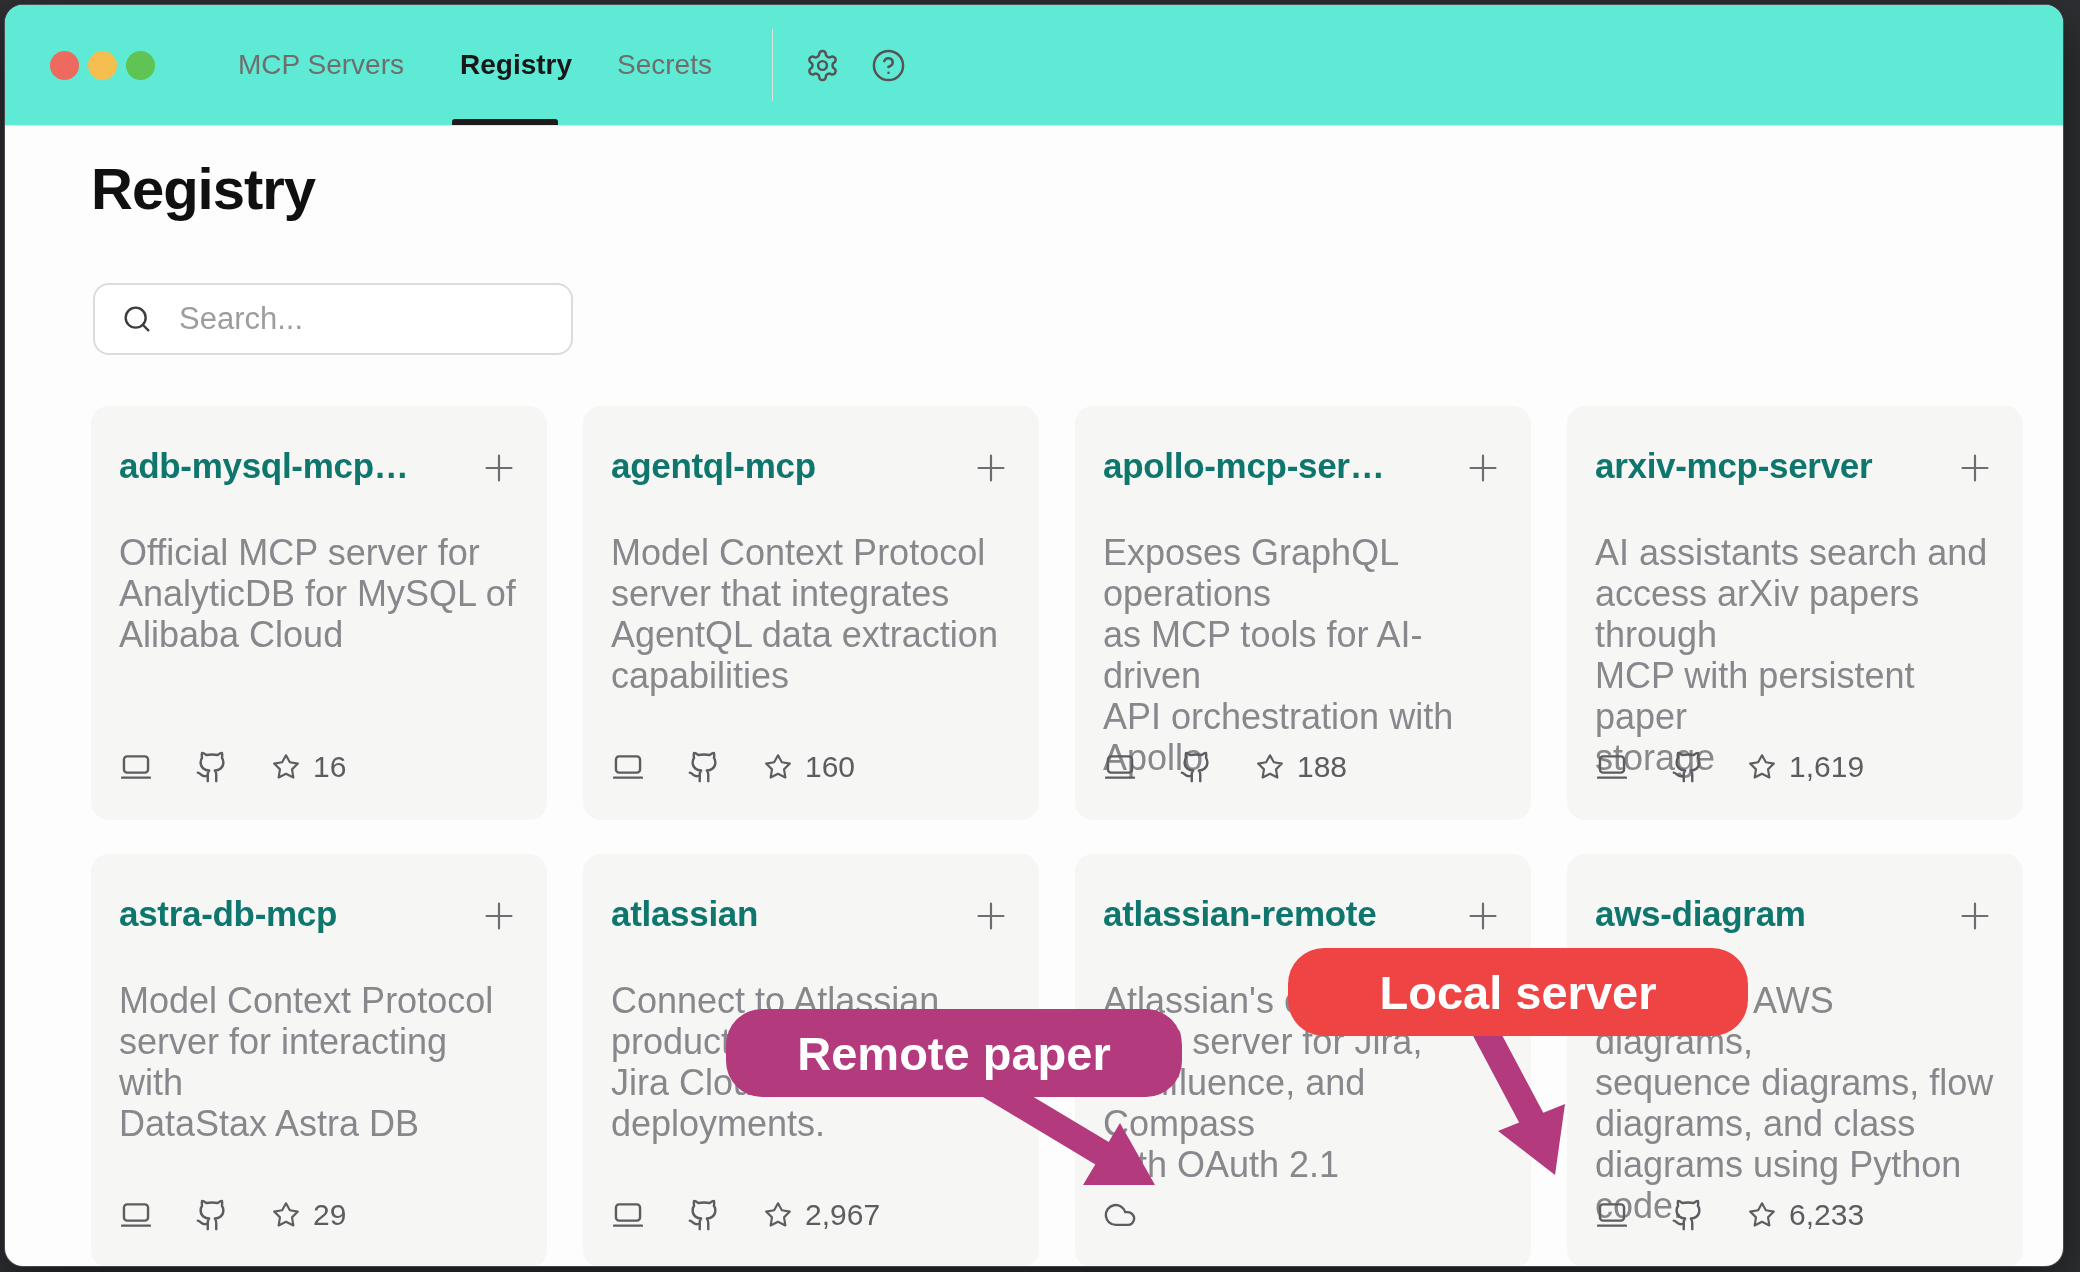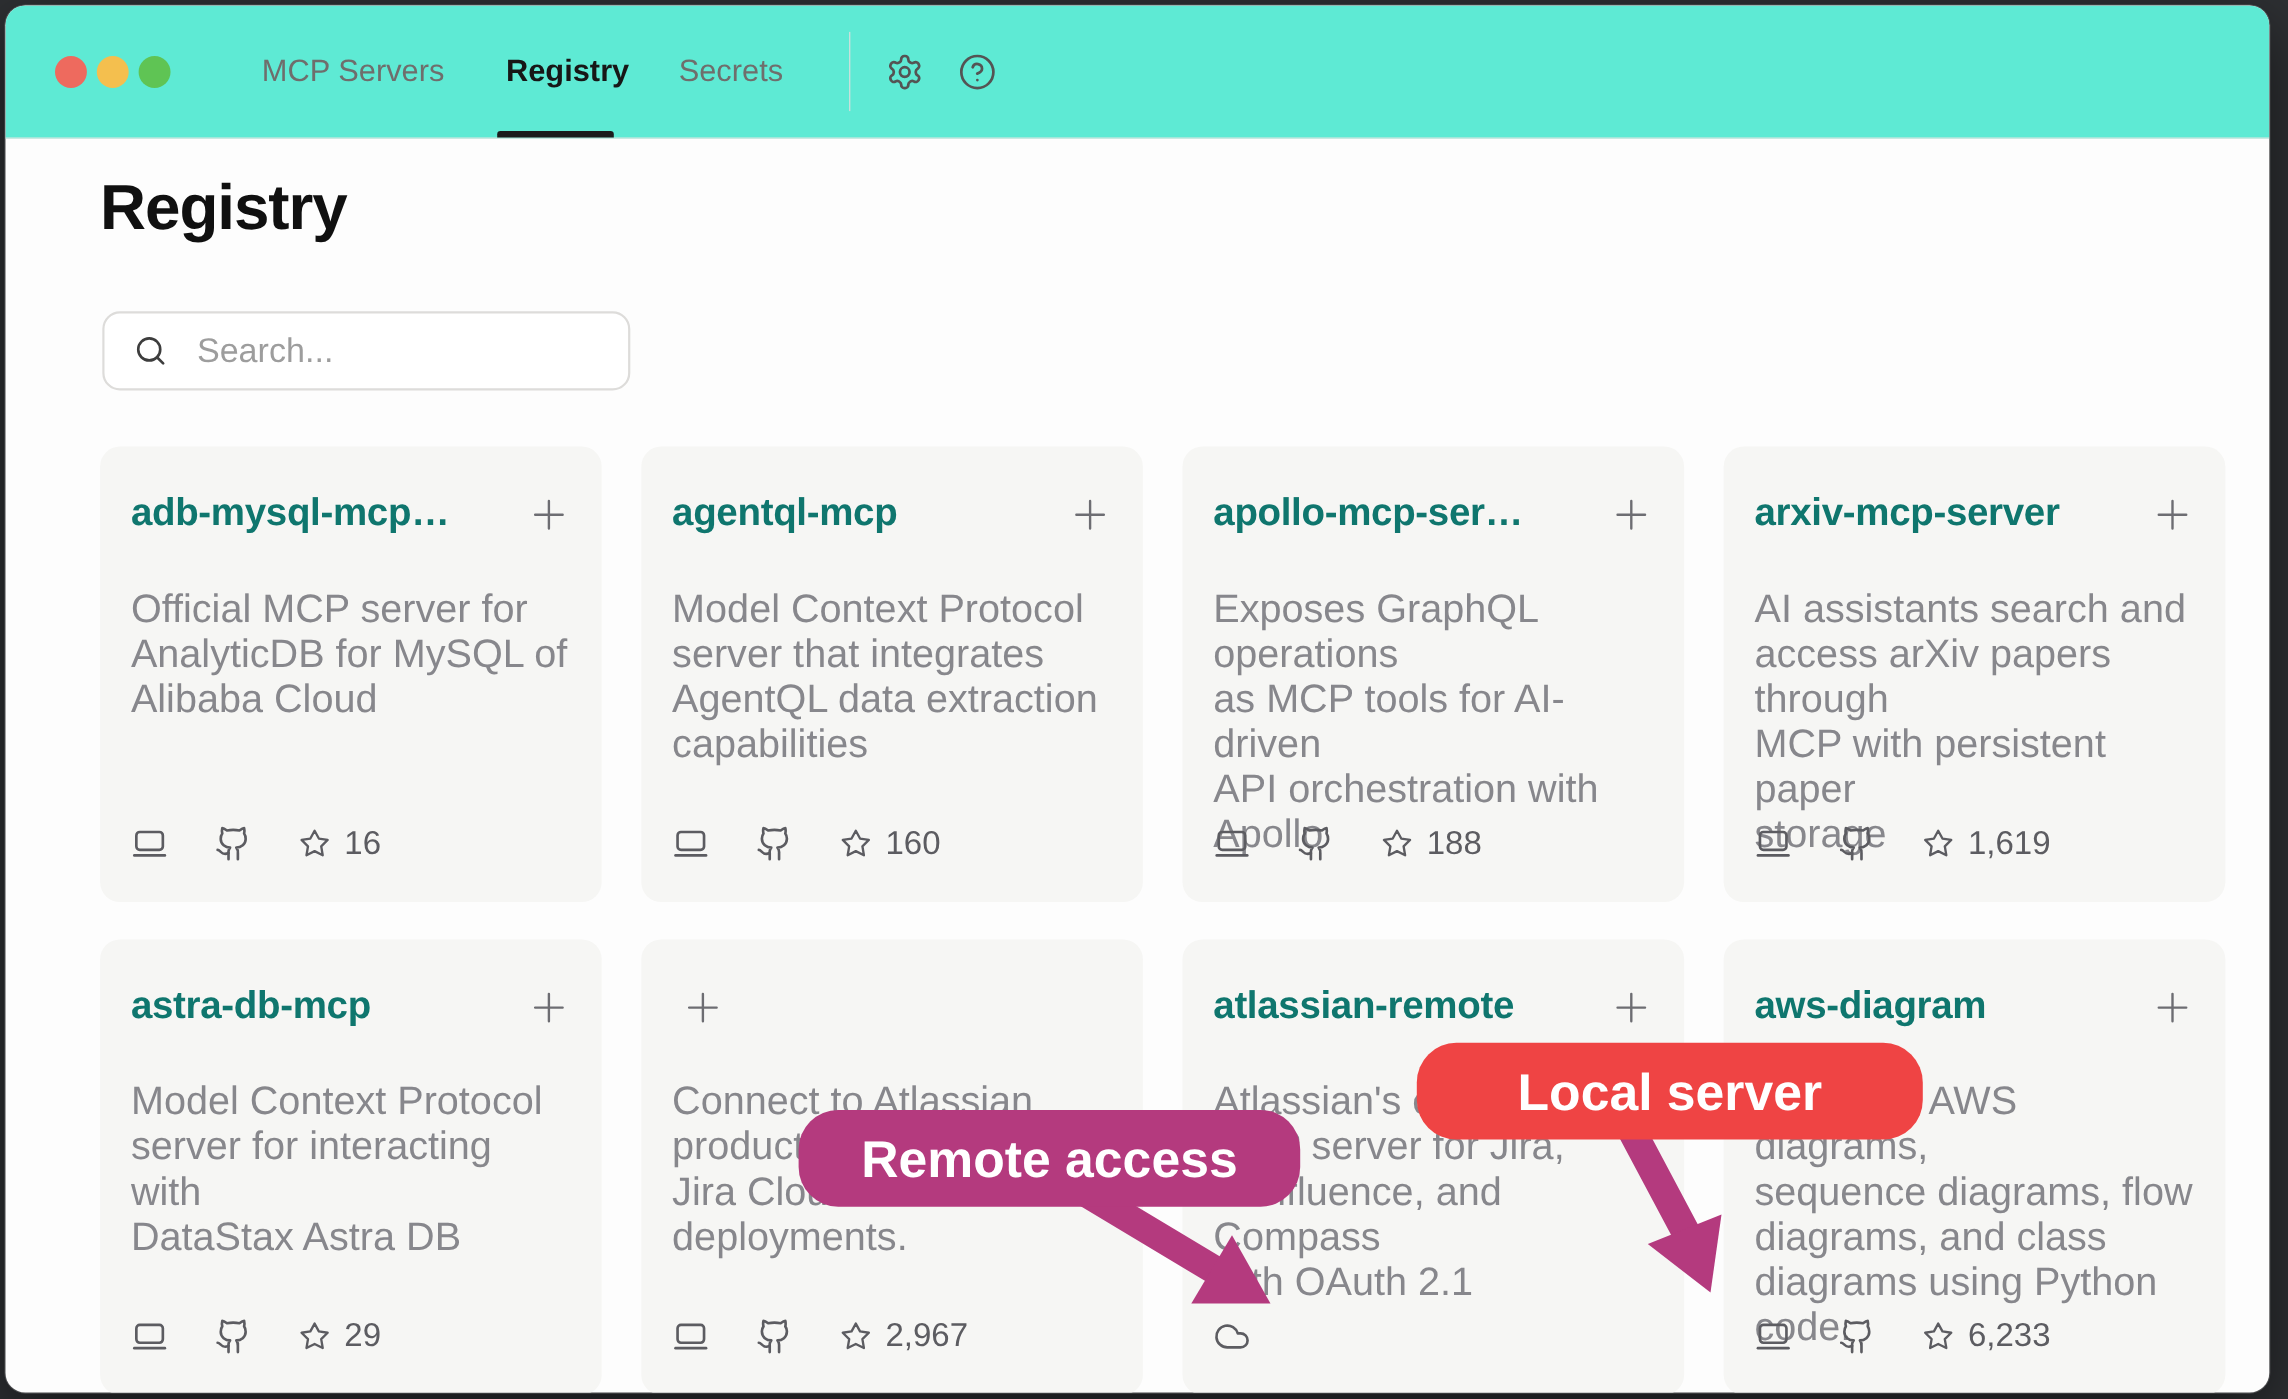--- a/index.html
+++ b/index.html
@@ -334,20 +334,21 @@
             <polygon points="12 2.6 15.09 8.26 21.5 9.27 16.8 13.9 17.9 20.4 12 17.4 6.1 20.4 7.2 13.9 2.5 9.27 8.91 8.26 12 2.6"></polygon>
           </svg>
         </span>
         <span class="star-count">29</span>
       </span>
 
     </div>
   </div>
       <div class="card" style="left: 492px; top: 448px;">
     <div class="card-head">
+      <h3 class="card-title">atlassian</h3>
       <button class="add-btn">
         <svg viewBox="0 0 24 24" fill="none" stroke="currentColor" stroke-width="1.3" stroke-linecap="round">
           <path d="M12 4.5v15M4.5 12h15"></path>
         </svg>
       </button>
     </div>
     <p class="card-desc">Connect to Atlassian
 products
 Jira Clou
 deployments.</p>
@@ -444,16 +445,16 @@
     <g fill="#b43a7e" stroke="#b43a7e">
       <path d="M980 1078 L1105 1153" stroke-width="26" stroke-linecap="round" fill="none"></path>
       <polygon points="1150,1180 1078,1180 1115,1118" stroke="none"></polygon>
     </g>
     <g fill="#b43a7e" stroke="#b43a7e">
       <path d="M1478 1022 L1528 1116" stroke-width="26" stroke-linecap="round" fill="none"></path>
       <polygon points="1550,1170 1493,1126 1560,1099" stroke="none"></polygon>
     </g>
   </svg>
 
-  <div class="anno-badge anno-remote" style="background: rgb(180, 58, 126);">Remote access</div>
+  <div class="anno-badge anno-remote" style="background: rgb(180, 58, 126);">Remote paper</div>
   <div class="anno-badge anno-local" style="background: #ef4444;">Local server</div>
 
 </div>
 
 </body></html>

